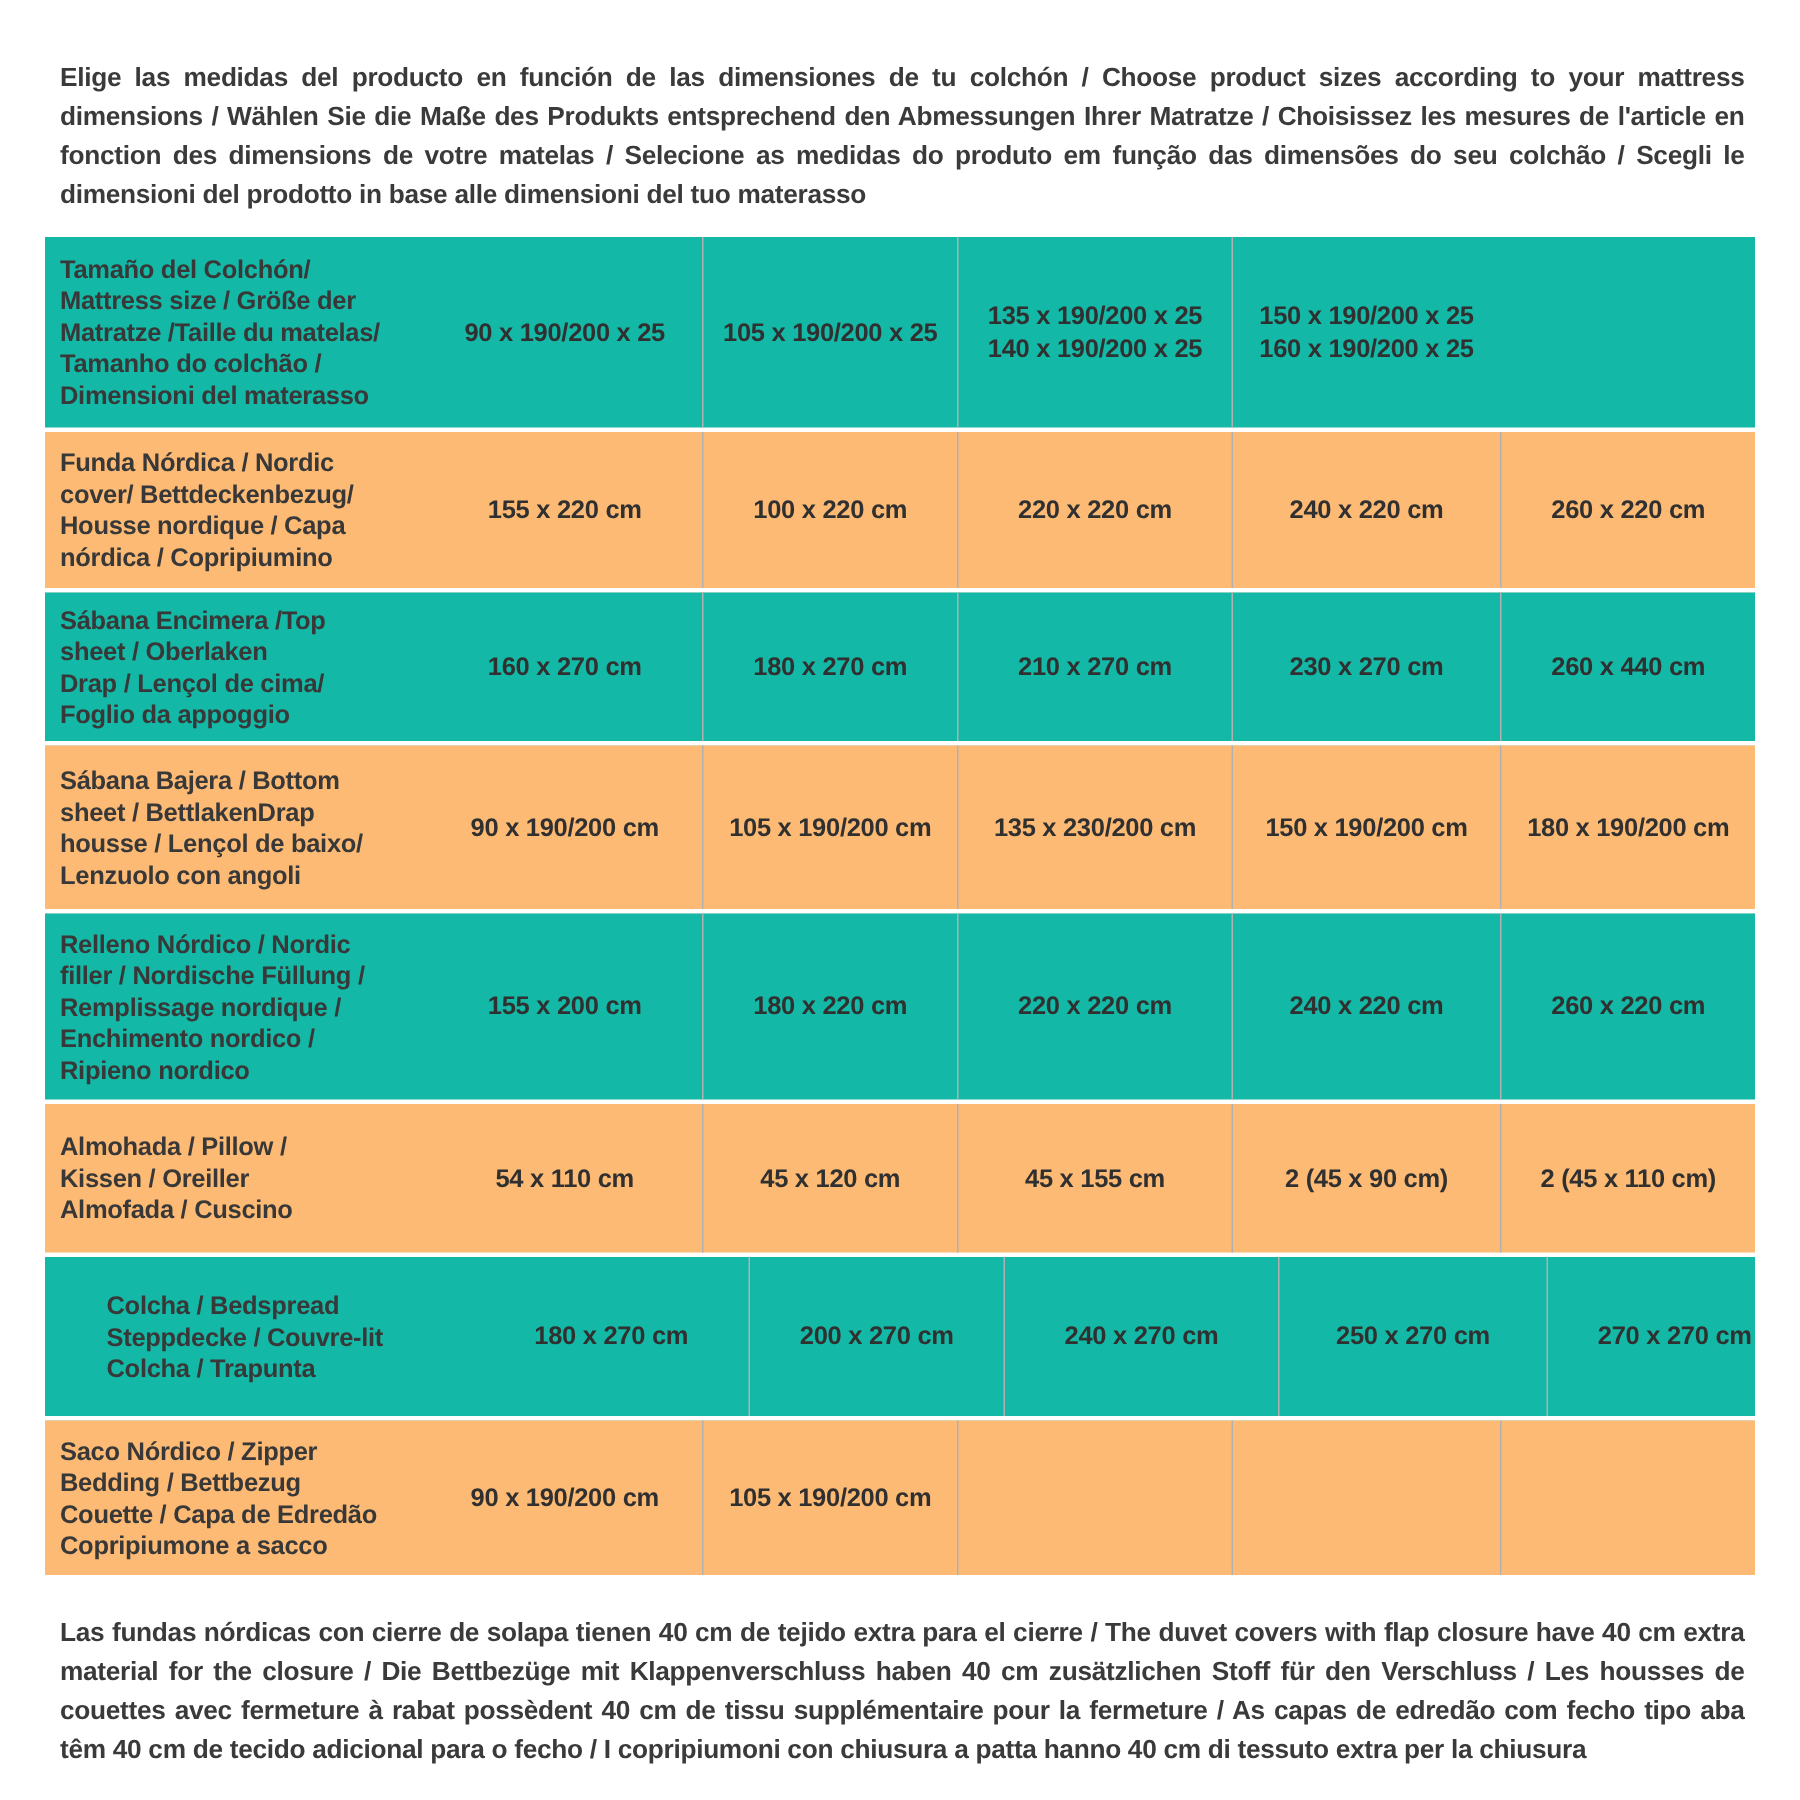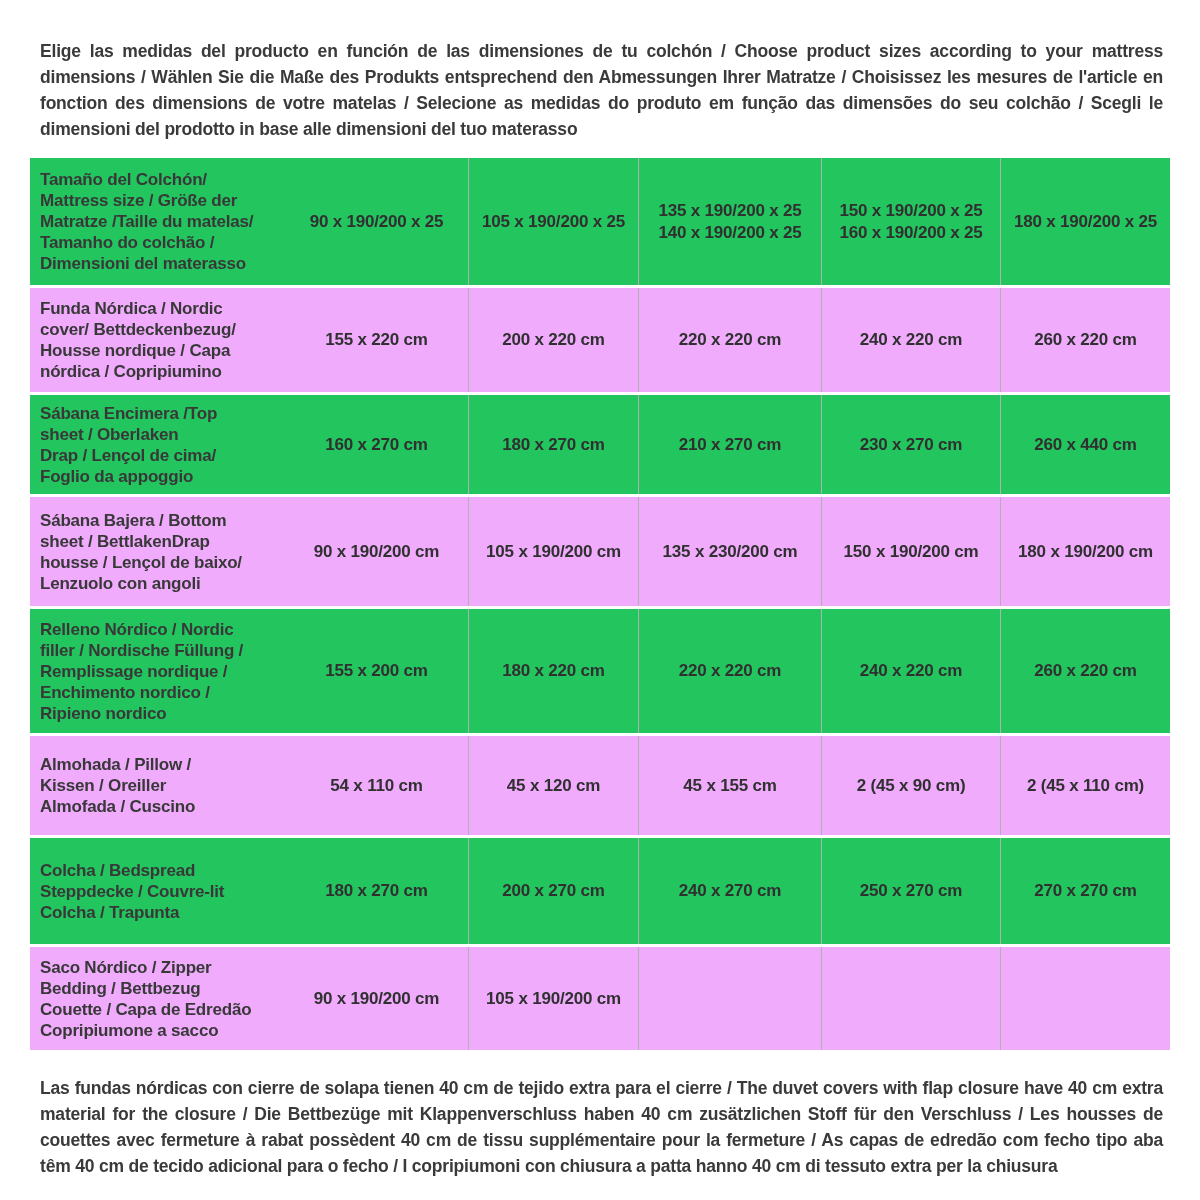--- a/index.html
+++ b/index.html
@@ -26,30 +26,30 @@
     margin: 16px 0 0 -10px;   
     width: 1140px;
   }
   .trow {
     display: grid;
     grid-template-columns: 255px 183px 170px 183px 179px 170px;
     align-items: center;
     border-bottom: 3px solid #ffffff;
   }
   .trow:last-child { border-bottom: none; }
-  .trow.shade { background: #22c55e; }
-  .trow.plain { background: #f0abfc; }
+  .trow.shade { background: #14b8a6; }
+  .trow.plain { background: #fdba74; }
   
   .trow:nth-child(1) { min-height: 130px; }
   .trow:nth-child(2) { min-height: 107px; }
   .trow:nth-child(3) { min-height: 102px; }
   .trow:nth-child(4) { min-height: 112px; }
   .trow:nth-child(5) { min-height: 127px; }
   .trow:nth-child(6) { min-height: 102px; }
-  .trow:nth-child(7) { min-height: 109px; }
+  .trow:nth-child(7) { min-height: 109px; padding-left: 31px; }
   .trow:nth-child(8) { min-height: 103px; }
   .label-cell {
     padding-left: 10px;
     font-size: 17px;
     font-weight: 700;
     line-height: 21px;
     letter-spacing: -0.2px;
     white-space: pre-line;
     color: #383838;
     align-self: center;
@@ -84,30 +84,29 @@
 Mattress size / Größe der
 Matratze /Taille du matelas/
 Tamanho do colchão /
 Dimensioni del materasso</div>
       <div class="val-cell">90 x 190/200 x 25</div>
       <div class="val-cell bordered">105 x 190/200 x 25</div>
       <div class="val-cell bordered">135 x 190/200 x 25
 140 x 190/200 x 25</div>
       <div class="val-cell bordered">150 x 190/200 x 25
 160 x 190/200 x 25</div>
-      <div class="val-cell bordered">180 x 190/200 x 25</div>
     </div>
 
     <div class="trow plain">
       <div class="label-cell">Funda Nórdica /  Nordic
 cover/ Bettdeckenbezug/
 Housse nordique  / Capa
 nórdica / Copripiumino</div>
       <div class="val-cell">155 x 220 cm</div>
-      <div class="val-cell bordered">200 x 220 cm</div>
+      <div class="val-cell bordered">100 x 220 cm</div>
       <div class="val-cell bordered">220 x 220 cm</div>
       <div class="val-cell bordered">240 x 220 cm</div>
       <div class="val-cell bordered">260 x 220 cm</div>
     </div>
 
     <div class="trow shade">
       <div class="label-cell">Sábana Encimera /Top
 sheet / Oberlaken
 Drap / Lençol de cima/
 Foglio da appoggio</div>

